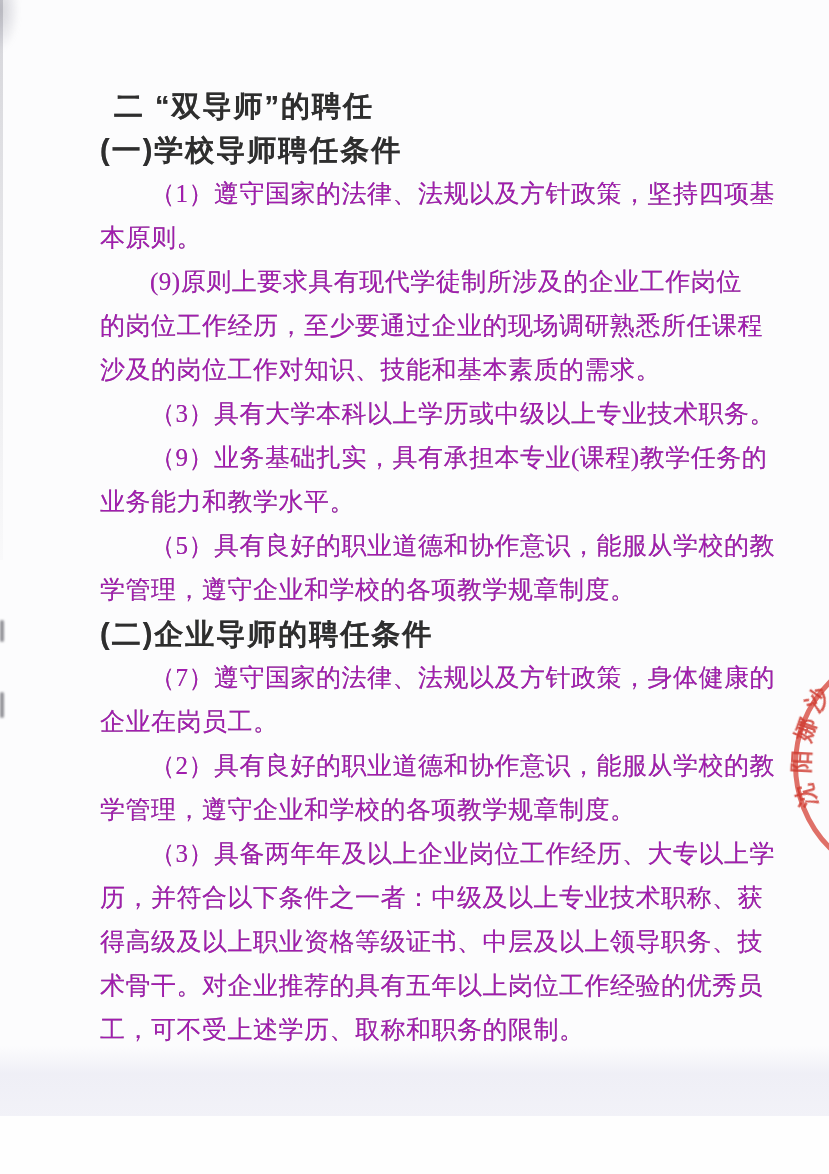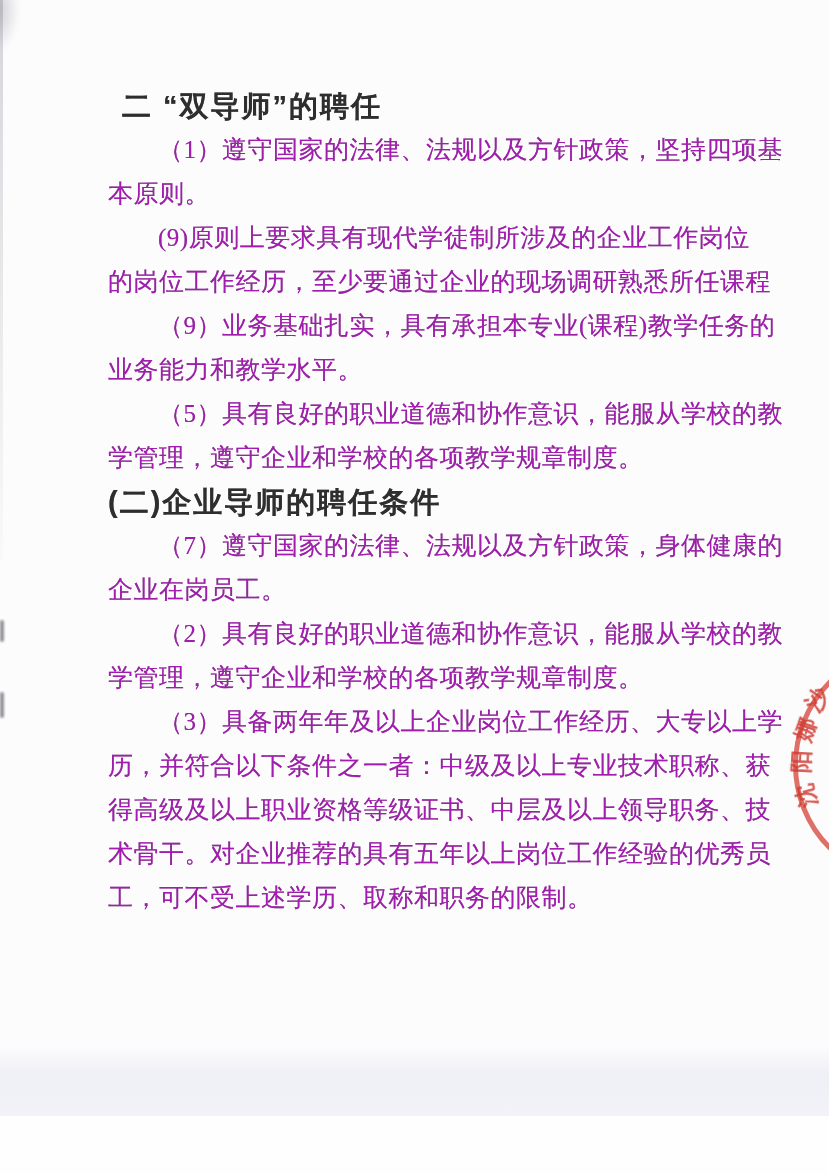--- a/index.html
+++ b/index.html
@@ -35,21 +35,21 @@
   .tick1{top:620px;}
   .tick2{top:692px;height:26px;}
   .left-shade{
     position:absolute;left:0;top:0;width:3px;height:560px;
     background:linear-gradient(180deg,rgba(100,100,115,0.25),rgba(100,100,115,0.02));
     pointer-events:none;
   }
 
   
   .content{
-    position:absolute;left:108px;top:84px;width:625px;
+    position:absolute;left:100px;top:84px;width:625px;
   }
   .line{
     font-size:25px;line-height:44px;height:44px;
     letter-spacing:0.5px;color:#a21caf;
     white-space:nowrap;
     text-shadow:0 0 0.6px rgba(60,60,60,0.55);
   }
   .line.ind{text-indent:50px;}
   .line.h{
     font-family:"Liberation Sans","DejaVu Sans",sans-serif;
@@ -84,24 +84,27 @@
 
   <div class="corner-smudge"></div>
   <div class="left-shade"></div>
   <div class="edge-tick tick1"></div>
   <div class="edge-tick tick2"></div>
   <div class="band-bottom"></div>
   <div class="band-bottom-white"></div>
 
   <div class="content">
     <div class="line h h1">二 “双导师”的聘任</div>
+    <div class="line h">(一)学校导师聘任条件</div>
     <div class="line ind">（1）遵守国家的法律、法规以及方针政策，坚持四项基</div>
     <div class="line">本原则。</div>
     <div class="line ind">(9)原则上要求具有现代学徒制所涉及的企业工作岗位</div>
     <div class="line">的岗位工作经历，至少要通过企业的现场调研熟悉所任课程</div>
+    <div class="line">沙及的岗位工作对知识、技能和基本素质的需求。</div>
+    <div class="line ind">（3）具有大学本科以上学历或中级以上专业技术职务。</div>
     <div class="line ind">（9）业务基础扎实，具有承担本专业(课程)教学任务的</div>
     <div class="line">业务能力和教学水平。</div>
     <div class="line ind">（5）具有良好的职业道德和协作意识，能服从学校的教</div>
     <div class="line">学管理，遵守企业和学校的各项教学规章制度。</div>
     <div class="line h">(二)企业导师的聘任条件</div>
     <div class="line ind">（7）遵守国家的法律、法规以及方针政策，身体健康的</div>
     <div class="line">企业在岗员工。</div>
     <div class="line ind">（2）具有良好的职业道德和协作意识，能服从学校的教</div>
     <div class="line">学管理，遵守企业和学校的各项教学规章制度。</div>
     <div class="line ind">（3）具备两年年及以上企业岗位工作经历、大专以上学</div>

